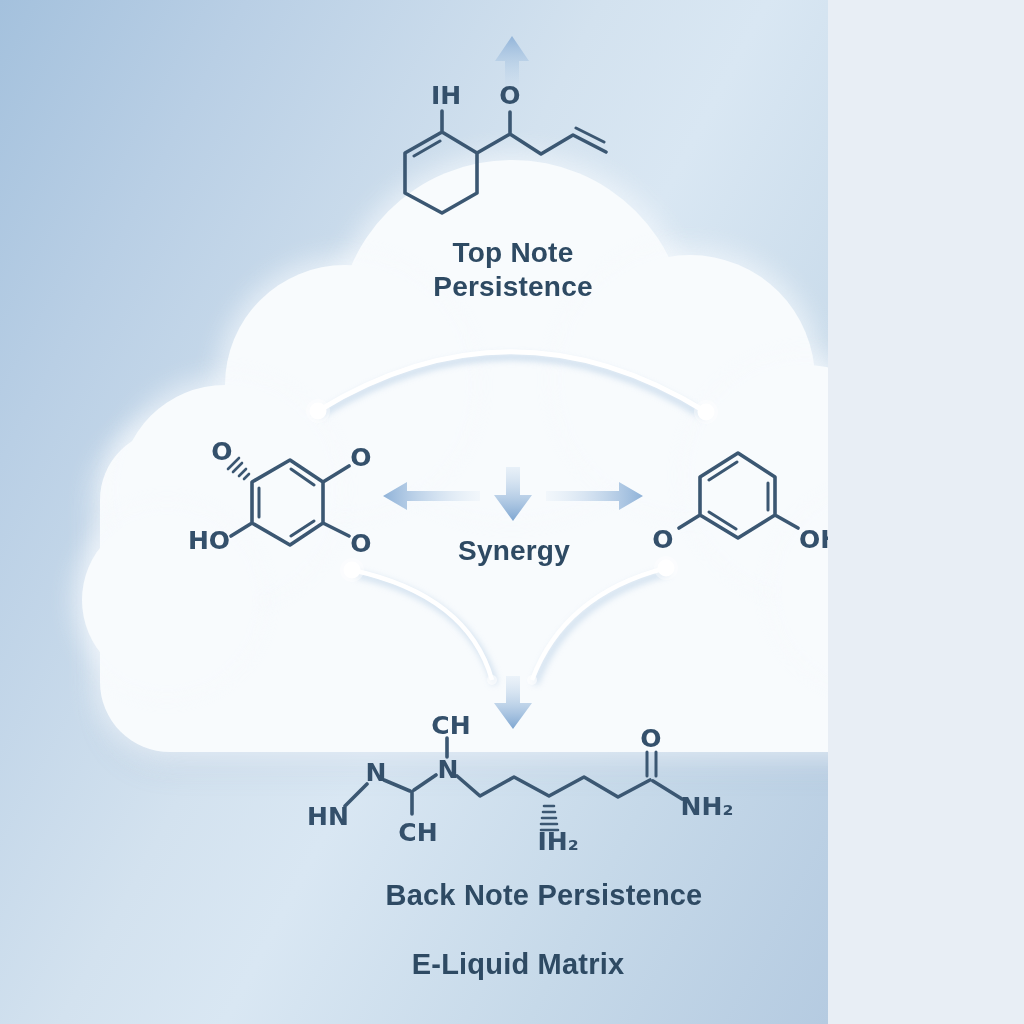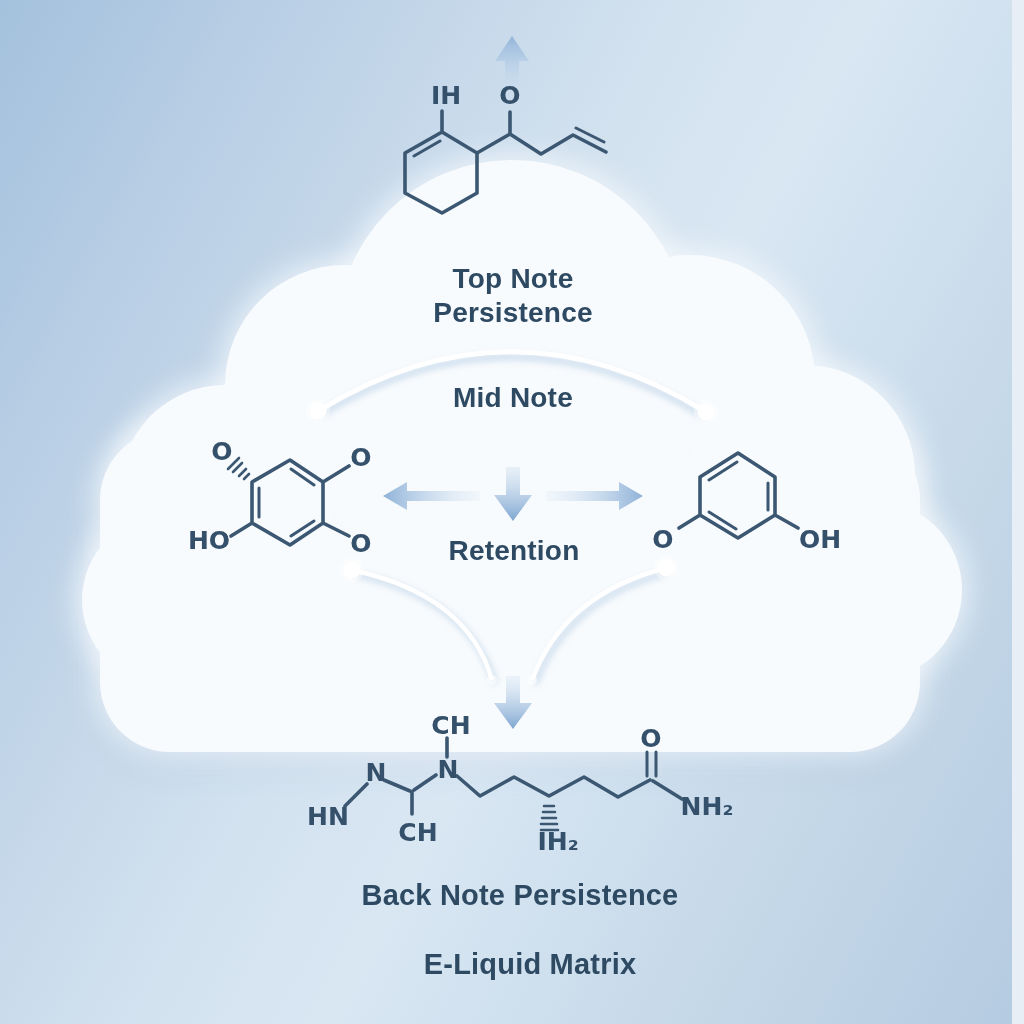--- a/index.html
+++ b/index.html
@@ -1,17 +1,17 @@
 <!DOCTYPE html>
 <html><head>
 <meta charset="utf-8">
 <style>
   html,body{margin:0;padding:0;background:#e8eef5;}
   .stage{
-    position:relative;width:1012px;height:1024px;overflow:hidden;
+    position:relative;width:828px;height:1024px;overflow:hidden;
     background:linear-gradient(118deg,#a4c1dd 0%,#b9cfe5 18%,#d3e2ef 44%,#d9e7f3 56%,#c6d9e9 78%,#b5cbe1 100%);
     font-family:"Liberation Sans",sans-serif;
   }
   .lobe{position:absolute;background:#f8fbfd;border-radius:50%;
         box-shadow:0 0 26px 8px rgba(247,250,253,0.65);}
   .cloud-body{position:absolute;left:100px;top:430px;width:820px;height:322px;
         background:#f8fbfd;border-radius:70px;
         box-shadow:0 0 26px 8px rgba(247,250,253,0.65),0 20px 34px -12px rgba(130,160,195,0.30);}
   svg.overlay{position:absolute;left:0;top:0;}
   .note-label{position:absolute;transform:translateX(-50%);text-align:center;
@@ -127,26 +127,25 @@
       <text class="atom" x="376" y="772" text-anchor="middle" dominant-baseline="central">N</text>
       <text class="atom" x="448" y="769" text-anchor="middle" dominant-baseline="central">N</text>
       <text class="atom" x="328" y="816" text-anchor="middle" dominant-baseline="central">HN</text>
       <text class="atom" x="418" y="832" text-anchor="middle" dominant-baseline="central">CH</text>
       <text class="atom" x="558" y="841" text-anchor="middle" dominant-baseline="central">IH₂</text>
       <text class="atom" x="651" y="738" text-anchor="middle" dominant-baseline="central">O</text>
       <text class="atom" x="707" y="806" text-anchor="middle" dominant-baseline="central">NH₂</text>
     </g>
   </svg>
 
-  <div class="note-label" style="left:513px;top:236px;margin-top:26px;">
+  <div class="note-label" style="left:513px;top:236px;">
     <div>Top Note</div>
     <div>Persistence</div>
   </div>
   <div class="note-label" style="left:513px;top:381px;">
-    <div>Mid Note</div>
   </div>
   <div class="note-label" style="left:514px;top:534px;">
-    <div>Retention</div>
+    <div>Synergy</div>
   </div>
-  <div class="note-label single" style="left:520px;top:878px;">Back Note Persistence</div>
-  <div class="note-label single" style="left:518px;top:947px;margin-left:12px;">E-Liquid Matrix</div>
+  <div class="note-label single" style="left:544px;top:878px;">Back Note Persistence</div>
+  <div class="note-label single" style="left:518px;top:947px;">E-Liquid Matrix</div>
 
 </div>
 
 </body></html>

